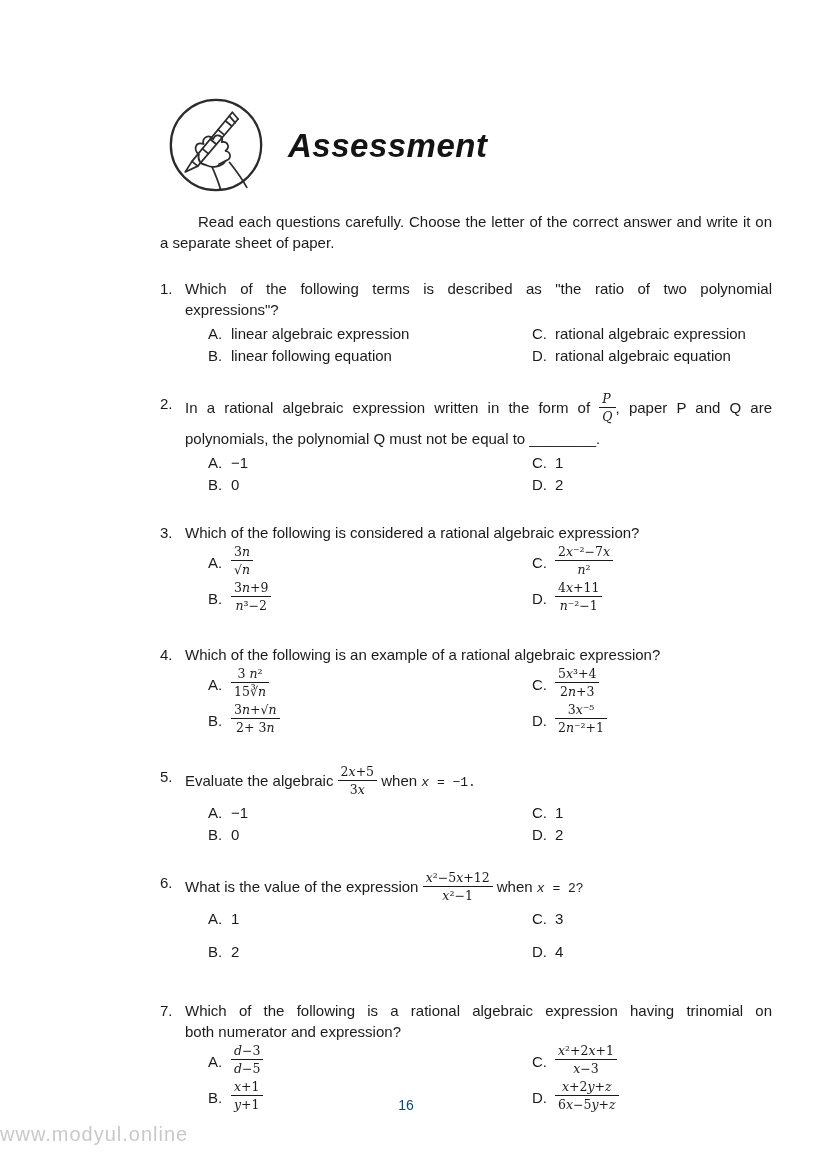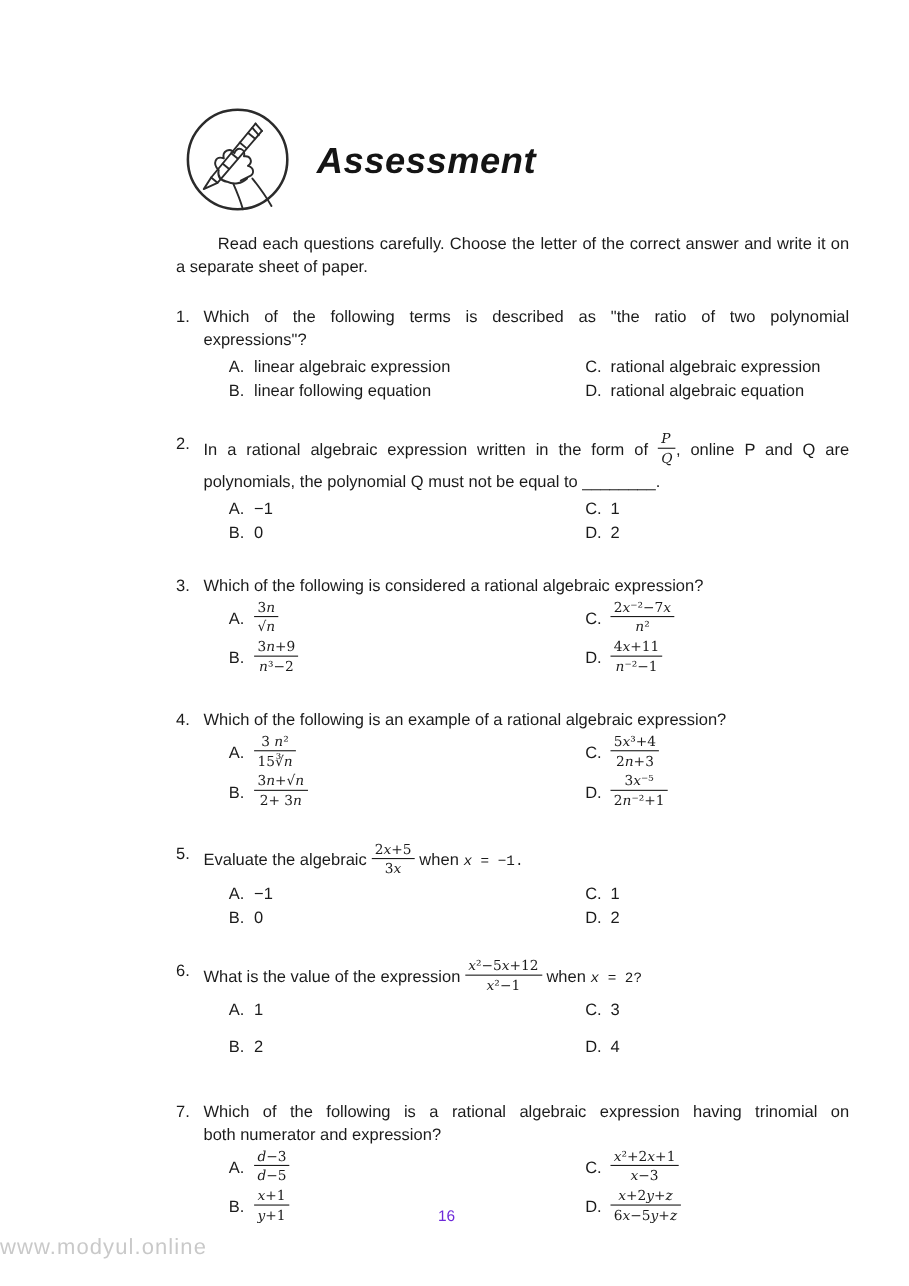--- a/index.html
+++ b/index.html
@@ -85,21 +85,21 @@
   .frac i, .m i { font-style: italic; }
 
   
   .pagenum {
     position: absolute;
     left: 100px;
     width: 612px;
     bottom: 53px;
     text-align: center;
     font-size: 14px;
-    color: #6d28d9;
+    color: #0c4a6e;
   }
   .watermark {
     position: absolute;
     left: 0;
     width: 826px;
     bottom: 24px;
     text-align: left;
     font-size: 20px;
     color: #c9c9c9;
     letter-spacing: 1px;
@@ -168,21 +168,21 @@
           </div>
         </div>
       </div>
 
       <div class="q">
         <div class="qnum">2.</div>
         <div class="qbody">
           <div class="qtext just fracline"><span>In a rational algebraic expression written in the form of</span> <span class="frac">
                 <span class="fn"><i>P</i></span>
                 <span class="fd"><i>Q</i></span>
-              </span><span>, online P and Q are</span></div>
+              </span><span>, paper P and Q are</span></div>
           <div class="qtext">polynomials, the polynomial Q must not be equal to ________.</div>
           <div class="opts">
             <div class="ocol1">
               <div class="opt">
                   <span class="olabel">A.</span>
                   <span>−1</span>
                 </div>
               <div class="opt">
                   <span class="olabel">B.</span>
                   <span>0</span>

